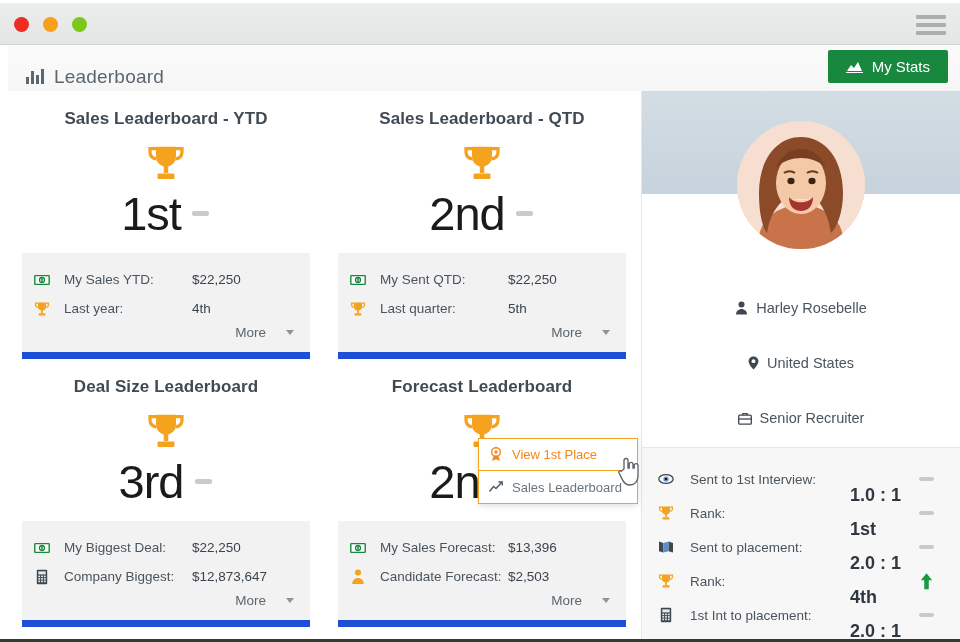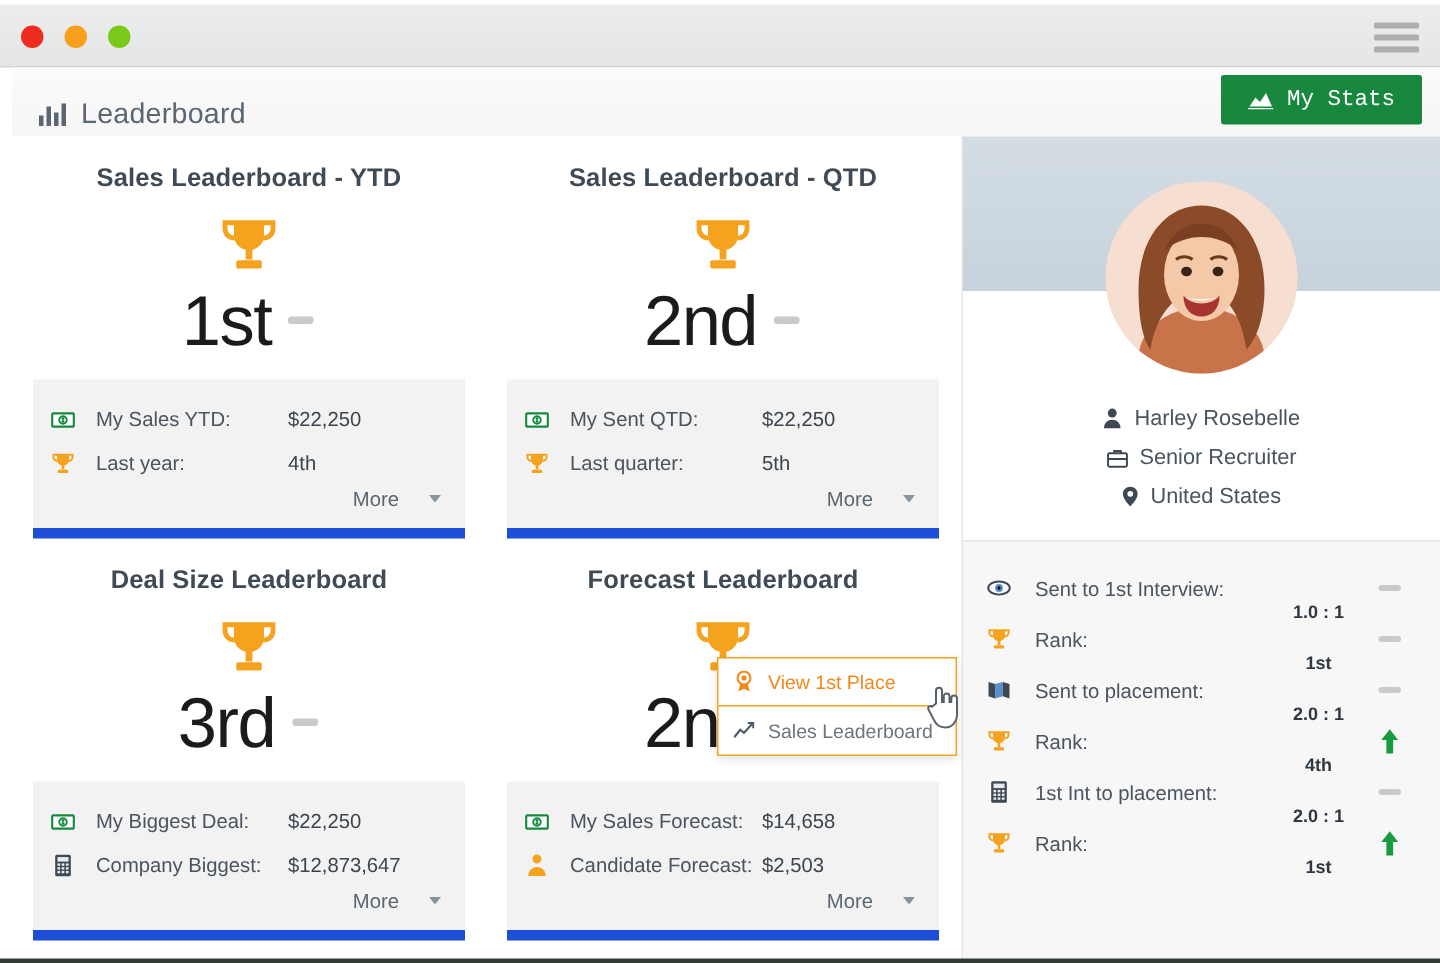--- a/index.html
+++ b/index.html
@@ -47,21 +47,21 @@
   .bars-icon i:nth-child(1) { height: 7px; }
   .bars-icon i:nth-child(2) { height: 13px; }
   .bars-icon i:nth-child(3) { height: 9px; }
   .bars-icon i:nth-child(4) { height: 15px; }
 
   .mystats-btn {
     position: absolute; right: 12px; top: 50px;
     height: 33px; padding: 0 18px;
     background: #17883d; color: #fff;
     border: none; border-radius: 2px;
-    font-size: 15px; font-family: Liberation Mono, monospace;
+    font-size: 15px; font-family: Liberation Sans, sans-serif;
     display: flex; align-items: center; gap: 9px; cursor: pointer;
   }
   .chart-glyph { display: block; width: 17px; height: 13px; }
 
   
   .main {
     position: absolute; left: 8px; top: 91px; width: 952px; height: 548px;
     display: flex;
   }
   .left-col { width: 633px; height: 100%; background: #fff; position: relative; }
@@ -124,32 +124,32 @@
   
   .profile-banner {
     height: 103px; background: linear-gradient(#d4dde4, #c6d2dc); position: relative;
   }
   .avatar {
     position: absolute; left: 50%; top: 30px; transform: translateX(-50%);
     width: 128px; height: 128px; border-radius: 50%;
     overflow: hidden; background: #f2d9c8;
   }
   .profile-body { padding: 72px 0 16px 0; text-align: center; background: #fff; }
-  .prow { display: flex; align-items: center; justify-content: center; gap: 8px; height: 26px; font-size: 14.5px; color: #4a545e; }
+  .prow { display: flex; align-items: center; justify-content: center; gap: 8px; height: 26px; font-size: 14.5px; color: #4a545e; margin-top: 29px; }
   .prow svg { display: block; }
 
   .ratios {
     border-top: 1px solid #e6e6e6; background: #f7f7f7;
     height: 100%; padding: 14px 16px 0 16px;
   }
   .ratios-title { text-align: center; font-size: 17px; color: #3f4a54; font-weight: bold; margin-bottom: 8px; }
   .ratio-row { display: flex; align-items: center; height: 34px; font-size: 13.5px; color: #4a545e; }
   .ratio-row .ic { flex: 0 0 32px; display: flex; align-items: center; }
   .ratio-row .lbl { flex: 1 1 auto; }
-  .ratio-row .val { flex: 0 0 58px; text-align: center; color: #2f3841; font-weight: bold; font-size: 12px; margin-top: 32px; }
+  .ratio-row .val { flex: 0 0 58px; text-align: left; color: #2f3841; font-weight: bold; font-size: 18px; margin-top: 32px; }
   .ratio-row .tr { flex: 0 0 36px; display: flex; justify-content: center; align-items: center; }
   .tr .flat { width: 15px; height: 4px; background: #c9cacb; border-radius: 2px; display: block; }
 
   .bottom-edge { position: absolute; left: 0; bottom: 0; width: 960px; height: 3px; background: #2f3b33; }
 </style>
 </head>
 <body>
 
 <div id="app">
 
@@ -355,21 +355,21 @@
             <div class="infobox">
               <div class="inforow">
                 <span class="ic">
                   <svg width="16" height="16" viewBox="0 0 16 16">
                     <rect x="0.8" y="3.6" width="14.4" height="8.8" rx="0.6" fill="#fff" stroke="#17883d" stroke-width="1.4"></rect>
                     <circle cx="8" cy="8" r="2.5" fill="none" stroke="#17883d" stroke-width="1.3"></circle>
                     <path d="M8 6.2v3.6M7 7h2M7 9h2" stroke="#17883d" stroke-width="1"></path>
                   </svg>
                 </span>
                 <span class="lbl">My Sales Forecast:</span>
-                <span class="val">$14,658</span>
+                <span class="val">$13,396</span>
               </div>
               <div class="inforow">
                 <span class="ic">
                   <svg width="16" height="16" viewBox="0 0 16 16">
                     <circle cx="8" cy="3.6" r="3" fill="#f5a21e"></circle>
                     <path d="M2.2 15c0-3.6 2.6-6 5.8-6s5.8 2.4 5.8 6z" fill="#f5a21e"></path>
                   </svg>
                 </span>
                 <span class="lbl">Candidate Forecast:</span>
                 <span class="val">$2,503</span>
@@ -426,33 +426,33 @@
       </div>
       <div class="profile-body">
         <div class="prow">
           <svg width="13" height="14" viewBox="0 0 13 14">
             <circle cx="6.5" cy="3.4" r="3" fill="#3d4852"></circle>
             <path d="M1 13.5c0-3.4 2.5-5.6 5.5-5.6s5.5 2.2 5.5 5.6z" fill="#3d4852"></path>
           </svg>
           <span>Harley Rosebelle</span>
         </div>
         <div class="prow">
+          <svg width="11" height="14" viewBox="0 0 11 14">
+            <path d="M5.5 0.5C2.7.5.6 2.6.6 5.3c0 3.6 4.9 8.2 4.9 8.2s4.9-4.6 4.9-8.2C10.4 2.6 8.3.5 5.5.5z" fill="#3d4852"></path>
+            <circle cx="5.5" cy="5.2" r="1.9" fill="#fff"></circle>
+          </svg>
+          <span>United States</span>
+        </div>
+        <div class="prow">
           <svg width="14" height="13" viewBox="0 0 14 13">
             <rect x="0.7" y="3.2" width="12.6" height="9" rx="1" fill="none" stroke="#3d4852" stroke-width="1.3"></rect>
             <path d="M4.8 3.2V1.6h4.4v1.6" fill="none" stroke="#3d4852" stroke-width="1.3"></path>
             <path d="M0.7 7h12.6" stroke="#3d4852" stroke-width="1.3"></path>
           </svg>
           <span>Senior Recruiter</span>
-        </div>
-        <div class="prow">
-          <svg width="11" height="14" viewBox="0 0 11 14">
-            <path d="M5.5 0.5C2.7.5.6 2.6.6 5.3c0 3.6 4.9 8.2 4.9 8.2s4.9-4.6 4.9-8.2C10.4 2.6 8.3.5 5.5.5z" fill="#3d4852"></path>
-            <circle cx="5.5" cy="5.2" r="1.9" fill="#fff"></circle>
-          </svg>
-          <span>United States</span>
         </div>
       </div>
 
       <div class="ratios">
         <div id="ratios-container">
             <div class="ratio-row">
               <span class="ic">
                 <svg width="16" height="16" viewBox="0 0 16 16">
                   <ellipse cx="8" cy="8" rx="7.2" ry="4.4" fill="none" stroke="#3d4852" stroke-width="1.3"></ellipse>
                   <circle cx="8" cy="8" r="2.6" fill="#5b8fc9"></circle>

